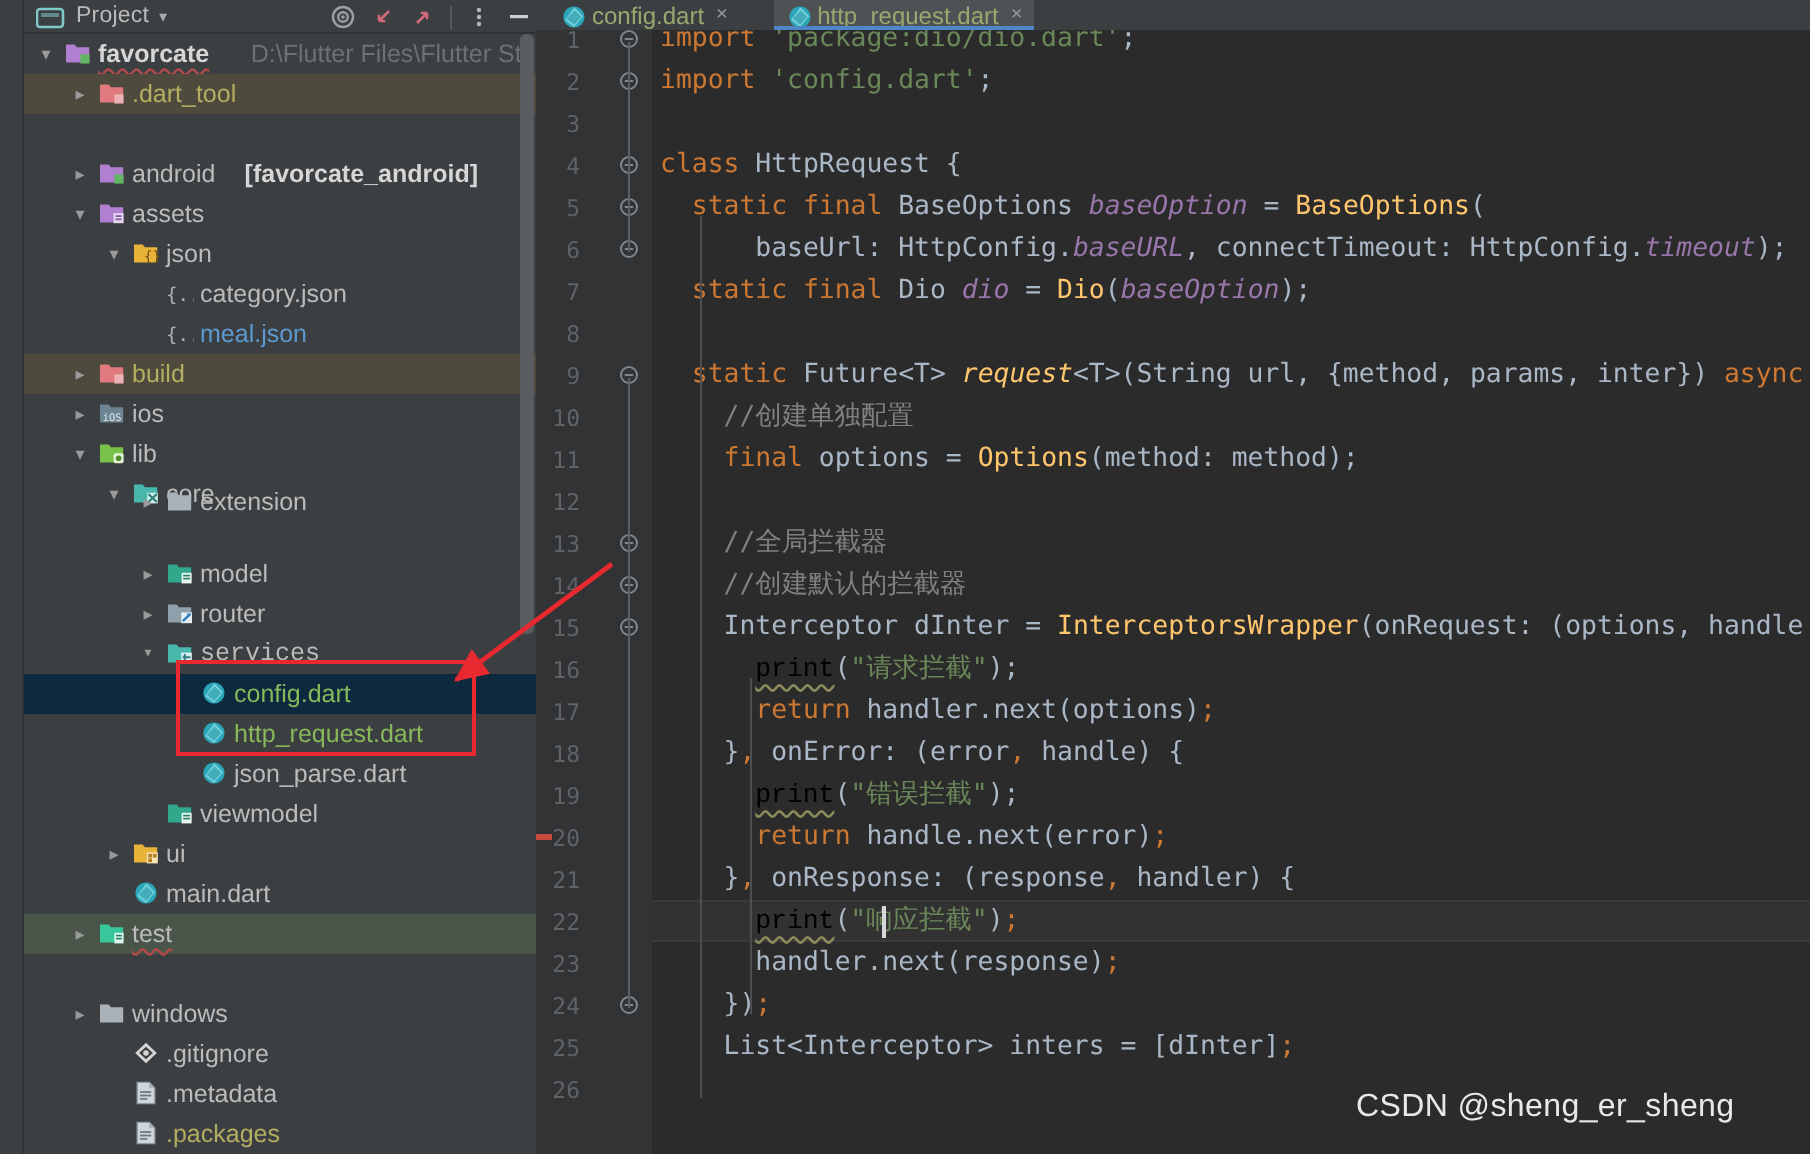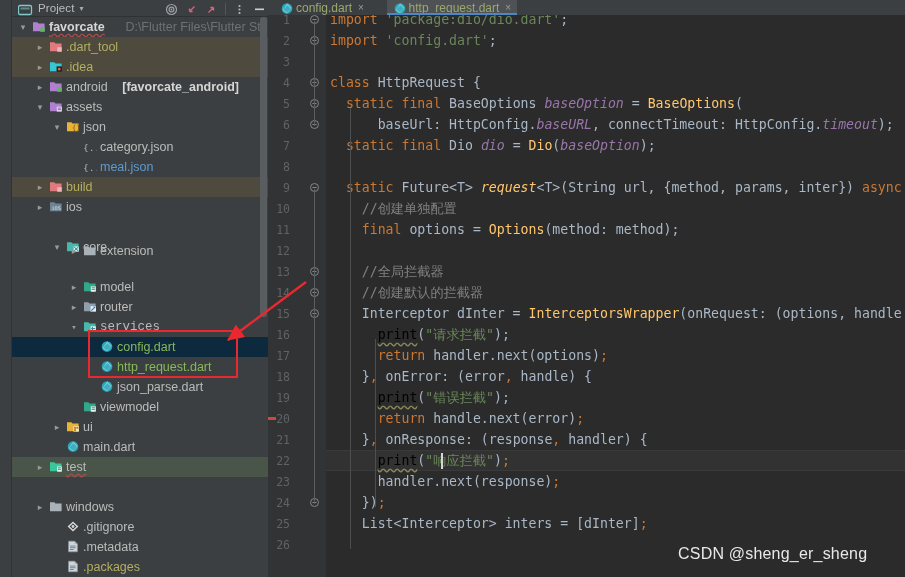--- a/index.html
+++ b/index.html
@@ -176,21 +176,21 @@
 
   
   .k  { color: #cc7832; }              
   .s  { color: #6a8759; }              
   .c  { color: #808080; }              
   .t  { color: #a9b7c6; }              
   .cls{ color: #ffc66d; }              
   .fld{ color: #9876aa; font-style: italic; }  
   .fn { color: #ffc66d; font-style: italic; }  
   .op { color: #cc7832; }
-  .wav { text-decoration: underline wavy #8a8a5a; text-underline-offset: 3px; }
+  .wav { text-decoration: underline wavy #8a8a5a; text-underline-offset: 3px; font-family: Liberation Mono, monospace; }
 
   .watermark {
     position: absolute;
     color: #e8e8e8;
     font-size: 16px;
     font-family: "Liberation Sans", sans-serif;
     white-space: nowrap;
     letter-spacing: .2px;
   }
 
@@ -273,29 +273,20 @@
           <span class="lbl grey" style="left: 113.4px;">D:\Flutter Files\Flutter Stud</span>
         </div>
         <div class="row sel-olive" style="top: 20px; position: absolute; left: 0px; right: 0px;">
           <span class="arrow closed" style="left: 23px; top: 5px;"></span>
           <span class="ficon" style="left: 37px; top: 3px;"><svg width="14" height="13" viewBox="0 0 14 13">
               <path d="M1 2.2h4.3l1.2 1.4H12.6v7.1a.6.6 0 0 1-.6.6H1.6a.6.6 0 0 1-.6-.6z" fill="#e07a7e"></path>
                    <rect x="8.2" y="7.2" width="4.6" height="4.6" fill="#f0b9bc" opacity=".9"></rect>
             </svg></span>
           <span class="lbl yellow" style="left: 54px;">.dart_tool</span>
         </div>
-        <div class="row sel-olive" style="top: 40px; position: absolute; left: 0px; right: 0px;">
-          <span class="arrow closed" style="left: 23px; top: 5px;"></span>
-          <span class="ficon" style="left: 37px; top: 3px;"><svg width="14" height="13" viewBox="0 0 14 13">
-              <path d="M1 2.2h4.3l1.2 1.4H12.6v7.1a.6.6 0 0 1-.6.6H1.6a.6.6 0 0 1-.6-.6z" fill="#37c6d4"></path>
-                   <rect x="7.6" y="6.4" width="5.3" height="5.3" fill="#1c1c1c"></rect>
-                   <circle cx="10.2" cy="9" r="1.5" fill="#e8603c"></circle>
-            </svg></span>
-          <span class="lbl yellow" style="left: 54px;">.idea</span>
-        </div>
         <div class="row" style="top: 80px; position: absolute; left: 0px; right: 0px;">
           <span class="arrow open" style="left: 23px; top: 5px;"></span>
           <span class="ficon" style="left: 37px; top: 3px;"><svg width="14" height="13" viewBox="0 0 14 13">
               <path d="M1 2.2h4.3l1.2 1.4H12.6v7.1a.6.6 0 0 1-.6.6H1.6a.6.6 0 0 1-.6-.6z" fill="#b07fd0"></path>
                    <rect x="7.8" y="6.6" width="5" height="5" fill="#e5d9ef"></rect>
                    <rect x="8.8" y="7.6" width="3" height="0.9" fill="#8a5ba8"></rect>
                    <rect x="8.8" y="9.2" width="3" height="0.9" fill="#8a5ba8"></rect>
             </svg></span>
           <span class="lbl white" style="left: 54px;">assets</span>
         </div>
@@ -336,20 +327,29 @@
             </svg></span>
           <span class="lbl yellow" style="left: 54px;">build</span>
         </div>
         <div class="row" style="top: 180px; position: absolute; left: 0px; right: 0px;">
           <span class="arrow closed" style="left: 23px; top: 5px;"></span>
           <span class="ficon" style="left: 37px; top: 3px;"><svg width="14" height="13" viewBox="0 0 14 13">
               <path d="M1 2.2h4.3l1.2 1.4H12.6v7.1a.6.6 0 0 1-.6.6H1.6a.6.6 0 0 1-.6-.6z" fill="#6d8494"></path>
                    <text x="2.4" y="10.4" font-size="5.2" fill="#dfe7ec" font-family="monospace">iOS</text>
             </svg></span>
           <span class="lbl white" style="left: 54px;">ios</span>
+        </div>
+        <div class="row" style="top: 200px; position: absolute; left: 0px; right: 0px;">
+          <span class="arrow open" style="left: 23px; top: 5px;"></span>
+          <span class="ficon" style="left: 37px; top: 3px;"><svg width="14" height="13" viewBox="0 0 14 13">
+              <path d="M1 2.2h4.3l1.2 1.4H12.6v7.1a.6.6 0 0 1-.6.6H1.6a.6.6 0 0 1-.6-.6z" fill="#79c24a"></path>
+                   <rect x="7.8" y="6.6" width="5" height="5" rx="1" fill="#e2f3d5"></rect>
+                   <circle cx="10.3" cy="9.1" r="1.4" fill="#4f8a2d"></circle>
+            </svg></span>
+          <span class="lbl white" style="left: 54px;">lib</span>
         </div>
         <div class="row" style="top: 220px; position: absolute; left: 0px; right: 0px;">
           <span class="arrow open" style="left: 40px; top: 5px;"></span>
           <span class="ficon" style="left: 54px; top: 3px;"><svg width="14" height="13" viewBox="0 0 14 13">
               <path d="M1 2.2h4.3l1.2 1.4H12.6v7.1a.6.6 0 0 1-.6.6H1.6a.6.6 0 0 1-.6-.6z" fill="#48b8ad"></path>
                    <rect x="7.6" y="6.4" width="5.3" height="5.3" fill="#cfeeeb"></rect>
                    <path d="M8.2 7 L12.4 11 M12.4 7 L8.2 11" stroke="#2c7d76" stroke-width="1"></path>
             </svg></span>
           <span class="lbl white" style="left: 71px;">core</span>
         </div>

